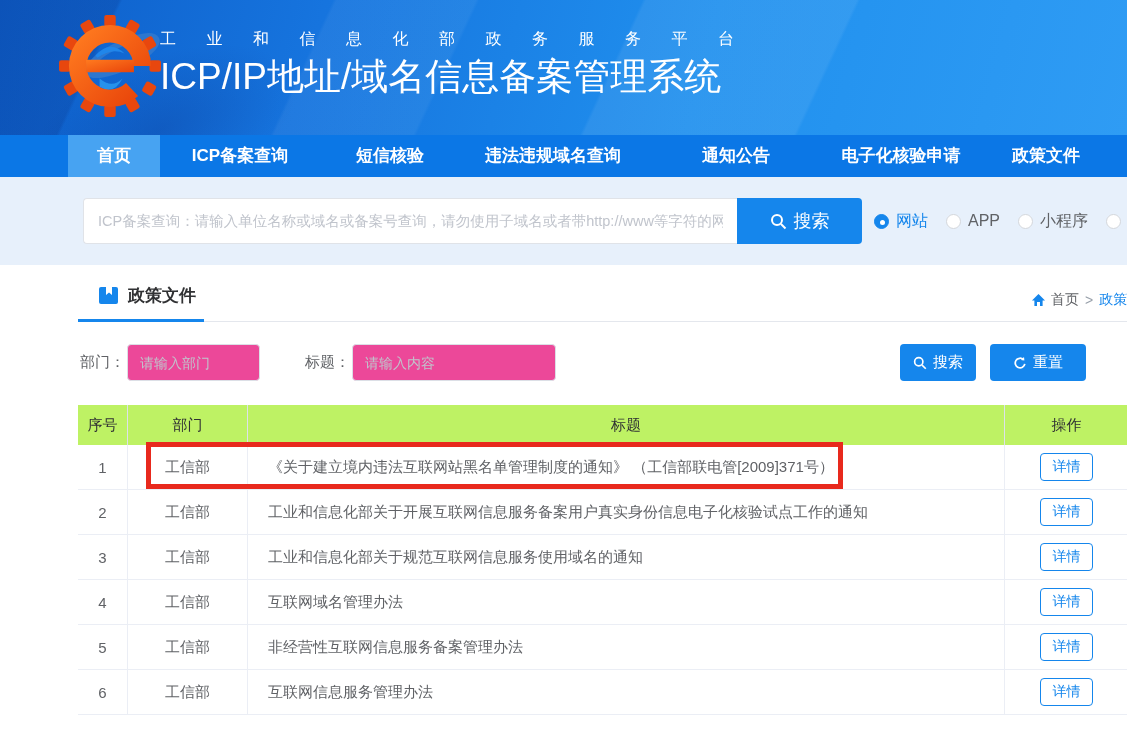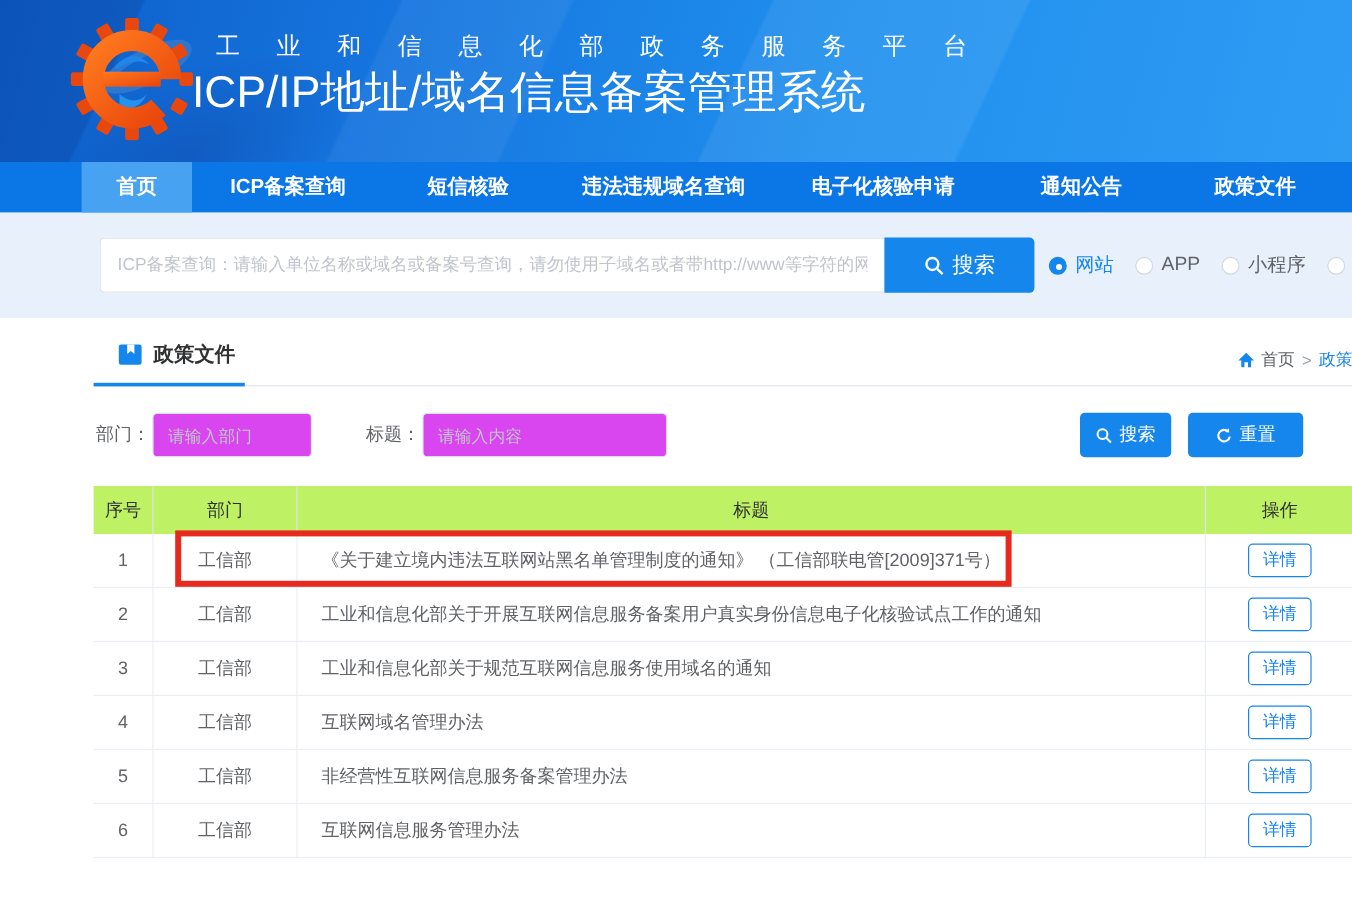--- a/index.html
+++ b/index.html
@@ -22,21 +22,21 @@
       linear-gradient(115deg, rgba(8,40,120,0.20) 0 10%, rgba(8,40,120,0) 10.3%),
       linear-gradient(115deg, rgba(255,255,255,0) 28%, rgba(255,255,255,0.05) 28.3%, rgba(255,255,255,0.05) 40%, rgba(255,255,255,0) 40.3%);
   }
   .banner::after {
     content:''; position:absolute; left:10px; top:55px; width:300px; height:150px;
     background:radial-gradient(ellipse at center, rgba(10,50,140,0.28), rgba(10,50,140,0) 68%);
     transform:rotate(-22deg);
   }
   .logo { position:absolute; left:58px; top:14px; width:104px; height:104px; z-index:2; }
   .titles { position:absolute; left:160px; top:27px; z-index:2; color:#fff; }
-  .title-small { font-size:20px; letter-spacing:30.5px; line-height:24px; white-space:nowrap;margin-left:20px; }
+  .title-small { font-size:16px; letter-spacing:30.5px; line-height:24px; white-space:nowrap; }
   .title-large { font-size:37px; line-height:44px; margin-top:4px; white-space:nowrap; }
   
   .nav {
     position:absolute; left:0; top:135px; width:1127px; height:42px;
     background:#0b77e6; display:flex; padding-left:68px; z-index:3;
   }
   .nav-item {
     height:42px; line-height:42px; text-align:center; color:#fff;
     font-size:17px; font-weight:bold; white-space:nowrap; cursor:pointer;
   }
@@ -88,21 +88,21 @@
   .breadcrumb .home-link { display:flex; align-items:center; gap:5px; cursor:pointer; color:#606266; }
   
   .section-head { position:absolute; left:98px; top:284px; display:flex; align-items:center; gap:9px; }
   .section-title { font-size:17px; font-weight:bold; color:#303133; }
   .section-underline { position:absolute; left:78px; top:319px; width:126px; height:3px; background:#1586ec; z-index:2; }
   .section-line { position:absolute; left:78px; top:321px; width:1049px; height:1px; background:#e4e7ed; }
   
   .filter-label { position:absolute; top:353px; font-size:15px; color:#606266; }
   .filter-input {
     position:absolute; top:344px; height:37px; border:1px solid #dcdfe6; border-radius:4px;
-    padding:0 12px; font-size:14px; color:#333; outline:none; background:#d946ef; font-family:inherit;
+    padding:0 12px; font-size:14px; color:#333; outline:none; background:#ec4899; font-family:inherit;
   }
   .filter-input::placeholder { color:#c0c4cc; }
   .btn {
     position:absolute; top:344px; height:37px; background:#1586ec; border:none; border-radius:4px;
     color:#fff; font-size:15px; display:flex; align-items:center; justify-content:center; gap:6px;
     cursor:pointer; font-family:inherit;
   }
   
   .table { position:absolute; left:78px; top:405px; width:1050px; }
   .tr { display:flex; width:100%; }
@@ -188,22 +188,22 @@
     <div class="title-small">工业和信息化部政务服务平台</div>
     <div class="title-large">ICP/IP地址/域名信息备案管理系统</div>
   </div>
 </div>
 
 <div class="nav">
   <a class="nav-item active">首页</a>
   <a class="nav-item">ICP备案查询</a>
   <a class="nav-item">短信核验</a>
   <a class="nav-item">违法违规域名查询</a>
+  <a class="nav-item">通知公告</a>
   <a class="nav-item">电子化核验申请</a>
-  <a class="nav-item">通知公告</a>
   <a class="nav-item">政策文件</a>
 </div>
 
 <div class="searchbar">
   <input class="main-search-input" type="text" placeholder="ICP备案查询：请输入单位名称或域名或备案号查询，请勿使用子域名或者带http://www等字符的网址查询" style="">
   <button class="main-search-btn">
     <span class="ico">
       <svg width="17" height="17" viewBox="0 0 17 17">
           <circle cx="7" cy="7" r="5" fill="none" stroke="#fff" stroke-width="2"></circle>
           <line x1="11" y1="11" x2="15.5" y2="15.5" stroke="#fff" stroke-width="2"></line>

